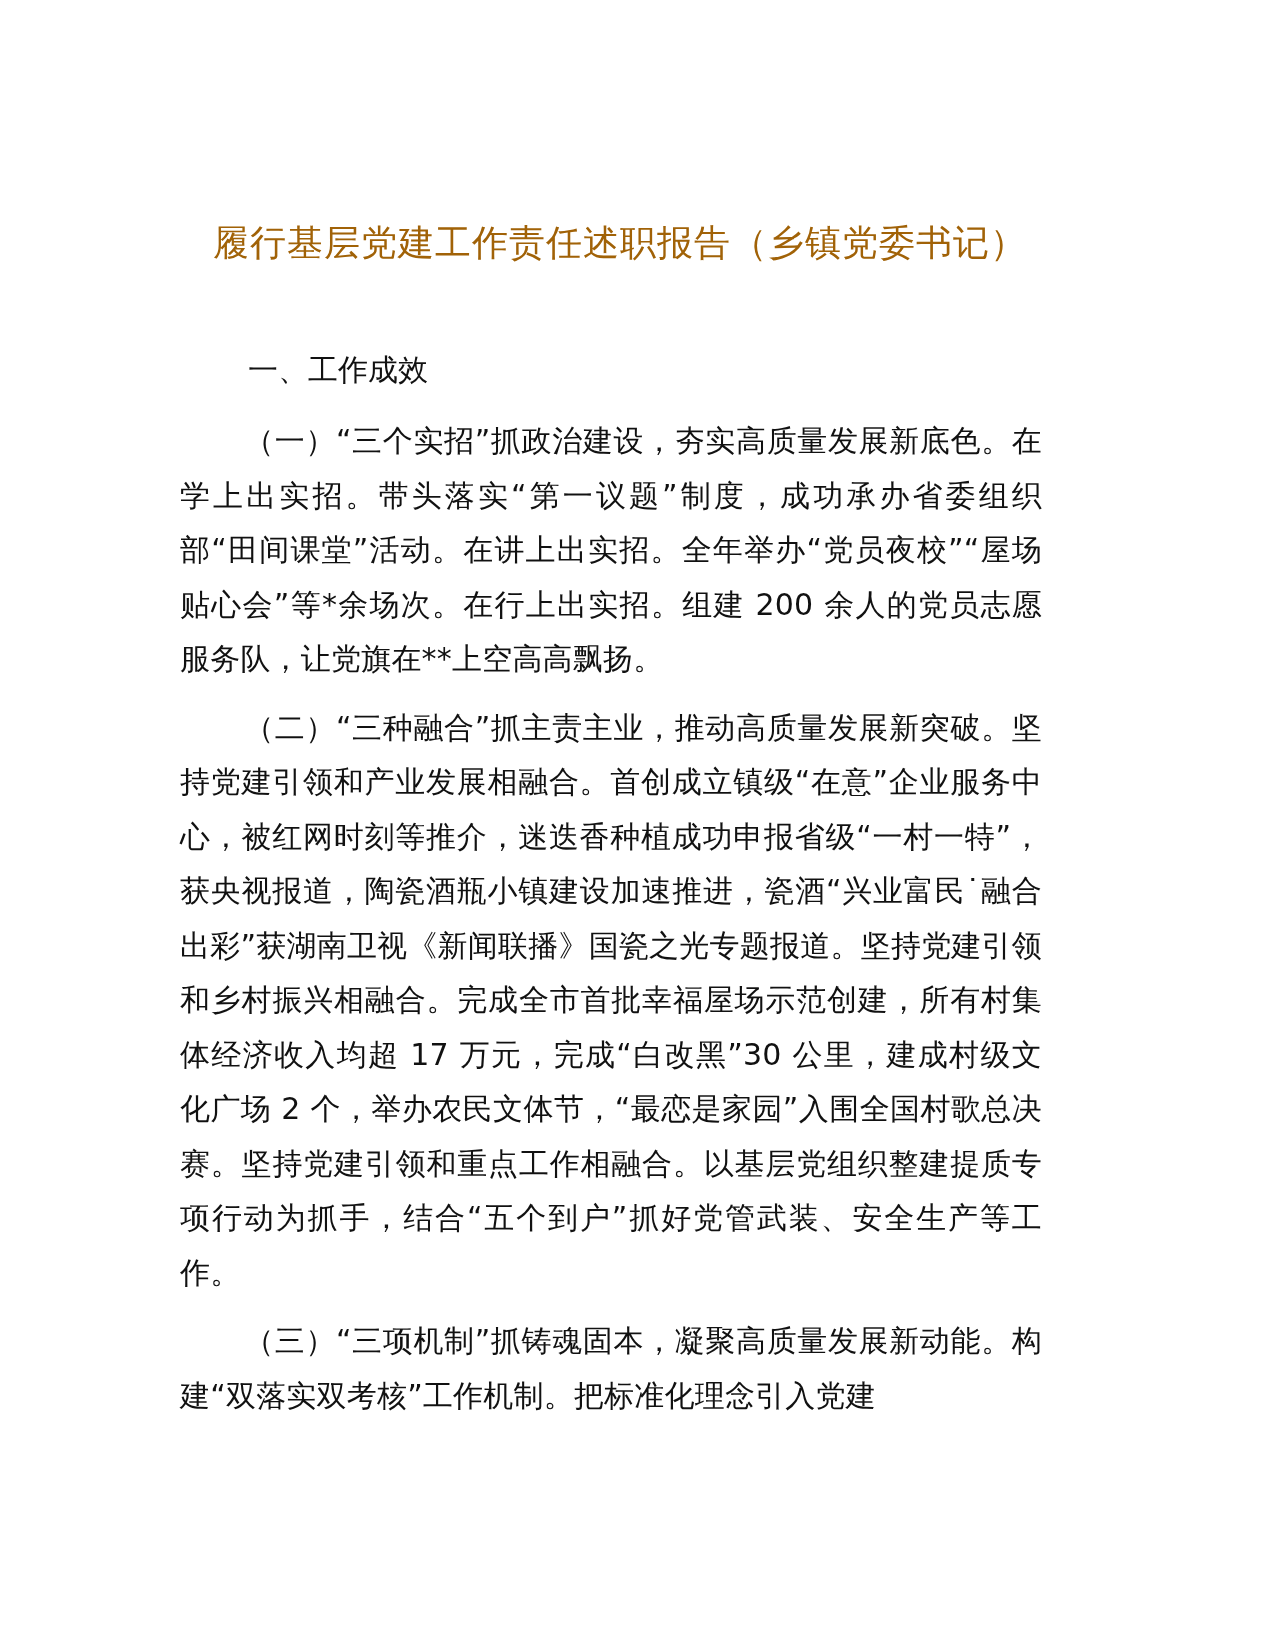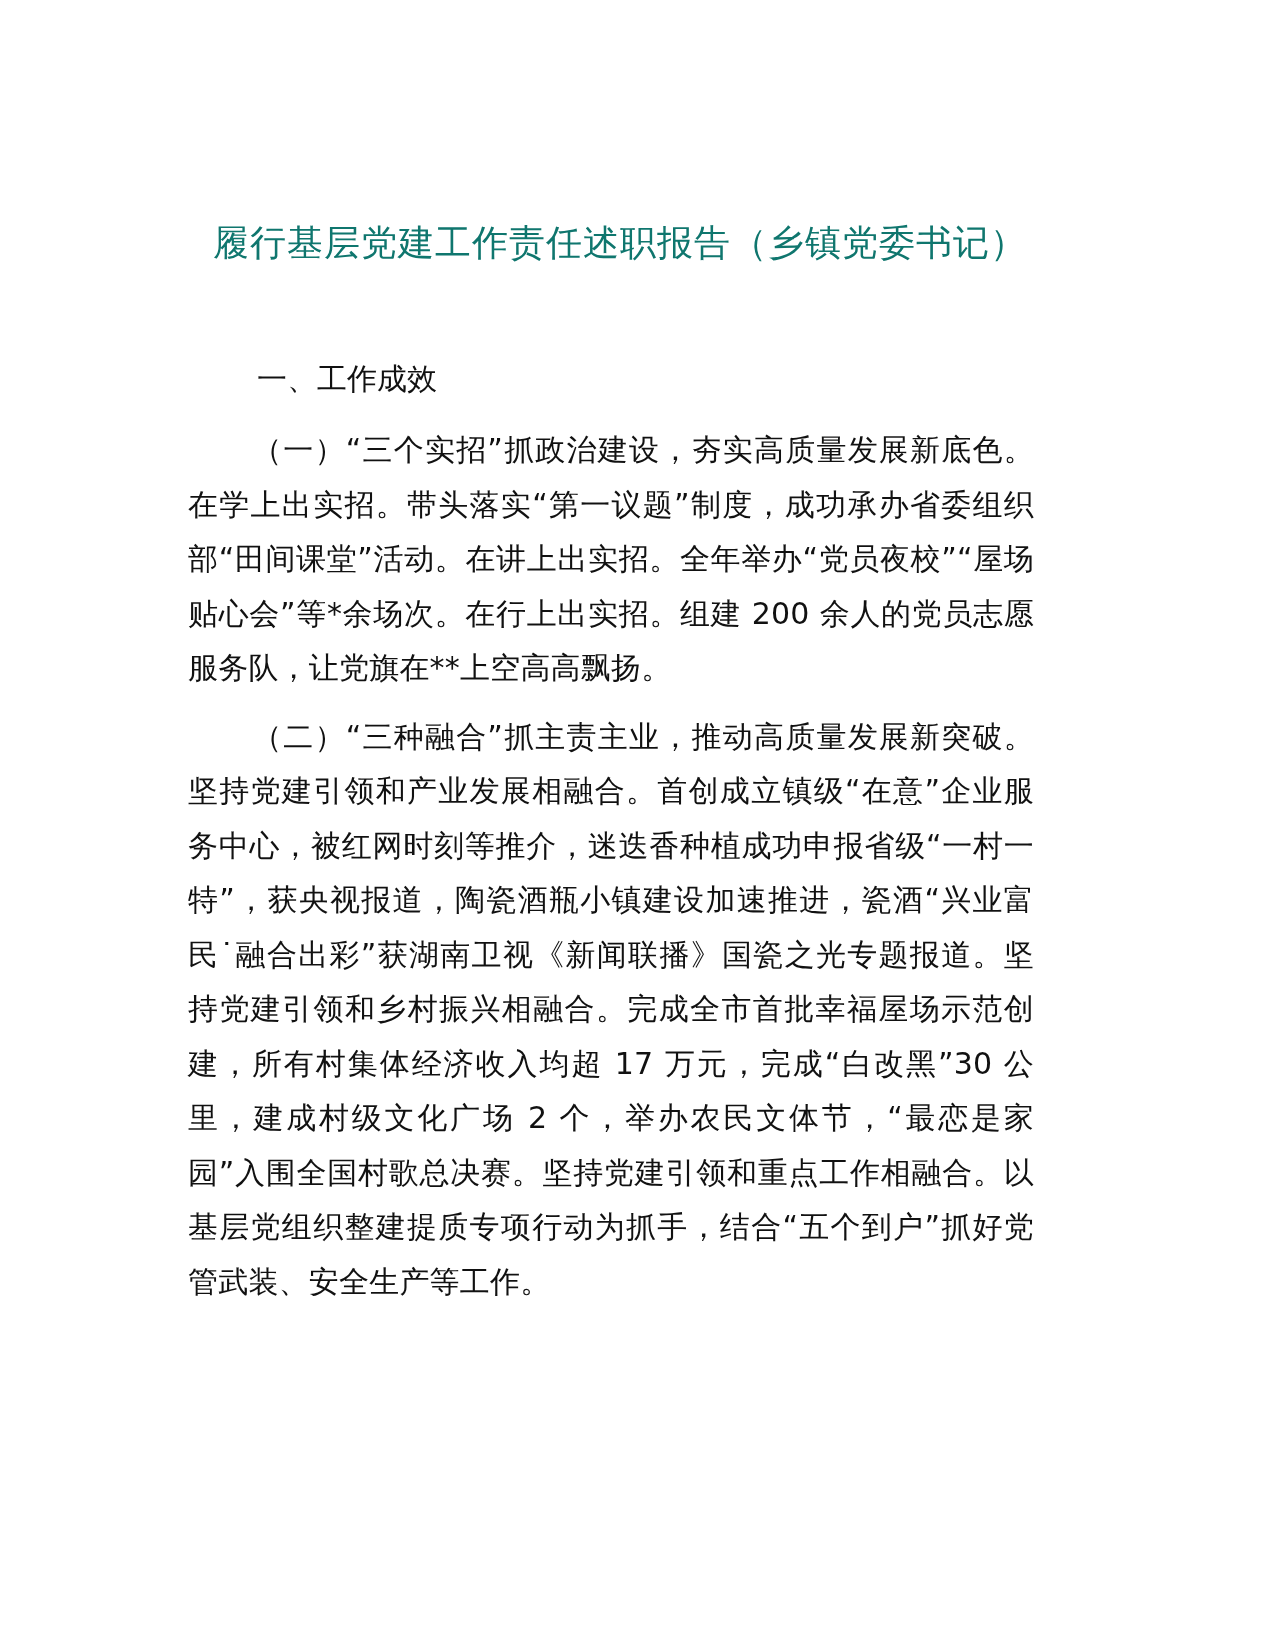--- a/index.html
+++ b/index.html
@@ -25,51 +25,52 @@
     }
     .title {
       position: absolute;
       left: 180px;
       width: 880px;
       top: 215px;
       text-align: center;
       font-size: 36px;
       line-height: 56px;
       letter-spacing: 1px;
-      color: #0f766e;
+      color: #a16207;
     }
     .content {
       position: absolute;
       left: 180px;
       width: 862px;
       top: 346px;
     }
     .heading {
-      margin: 13px;
+      margin: 4px;
       padding-left: 64px;
       font-size: 30px;
       line-height: 40px;
       height: 40px;
       margin-bottom: 24px;
     }
     .para {
-      margin: 8px;
+      margin: 0;
       font-size: 30px;
       line-height: 54.5px;
       text-indent: 64px;
       text-align: justify;
       text-align-last: left;
       letter-spacing: 0.2px;
       margin-bottom: 14px;
     }
   </style>
 </head>
 <body>
 
 <div class="page">
   <div class="title">履行基层党建工作责任述职报告（乡镇党委书记）</div>
 
   <div class="content">
     <p class="heading">一、工作成效</p>
     <p class="para">（一）“三个实招”抓政治建设，夯实高质量发展新底色。在学上出实招。带头落实“第一议题”制度，成功承办省委组织部“田间课堂”活动。在讲上出实招。全年举办“党员夜校”“屋场贴心会”等*余场次。在行上出实招。组建 200 余人的党员志愿服务队，让党旗在**上空高高飘扬。</p>
     <p class="para">（二）“三种融合”抓主责主业，推动高质量发展新突破。坚持党建引领和产业发展相融合。首创成立镇级“在意”企业服务中心，被红网时刻等推介，迷迭香种植成功申报省级“一村一特”，获央视报道，陶瓷酒瓶小镇建设加速推进，瓷酒“兴业富民˙融合出彩”获湖南卫视《新闻联播》国瓷之光专题报道。坚持党建引领和乡村振兴相融合。完成全市首批幸福屋场示范创建，所有村集体经济收入均超 17 万元，完成“白改黑”30 公里，建成村级文化广场 2 个，举办农民文体节，“最恋是家园”入围全国村歌总决赛。坚持党建引领和重点工作相融合。以基层党组织整建提质专项行动为抓手，结合“五个到户”抓好党管武装、安全生产等工作。</p>
+    <p class="para">（三）“三项机制”抓铸魂固本，凝聚高质量发展新动能。构建“双落实双考核”工作机制。把标准化理念引入党建</p>
   </div>
 </div>
 
 </body></html>

